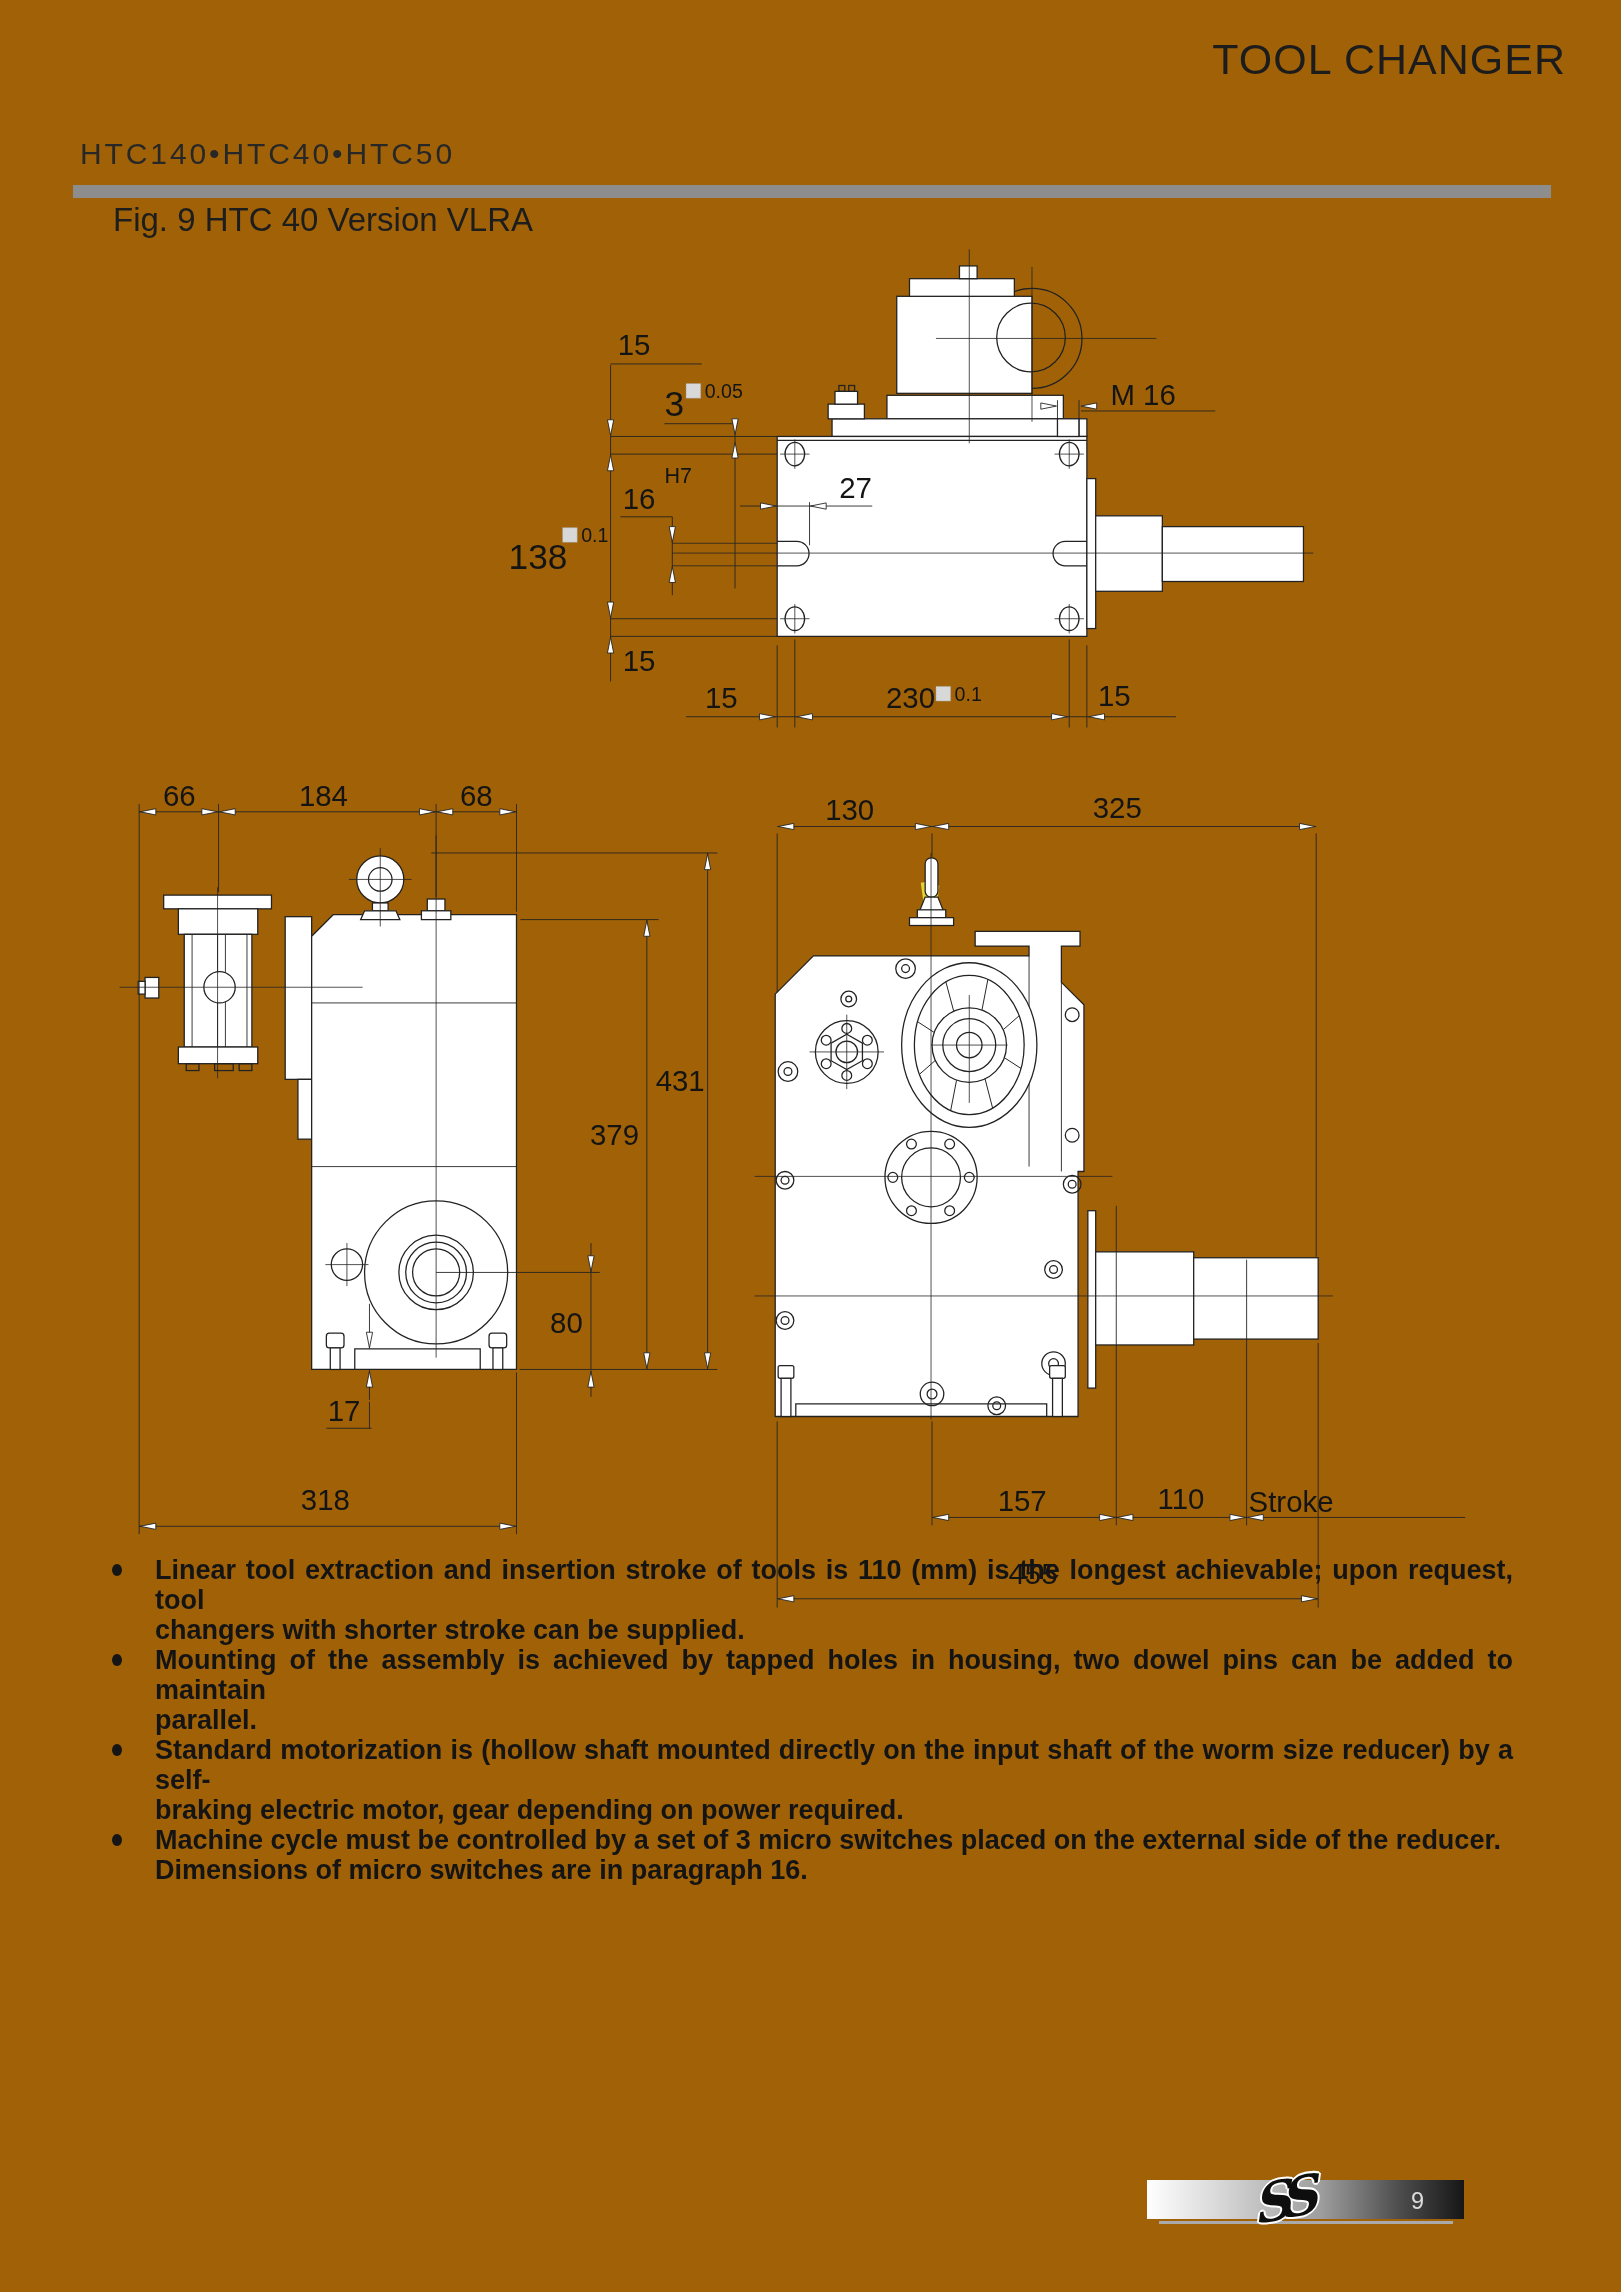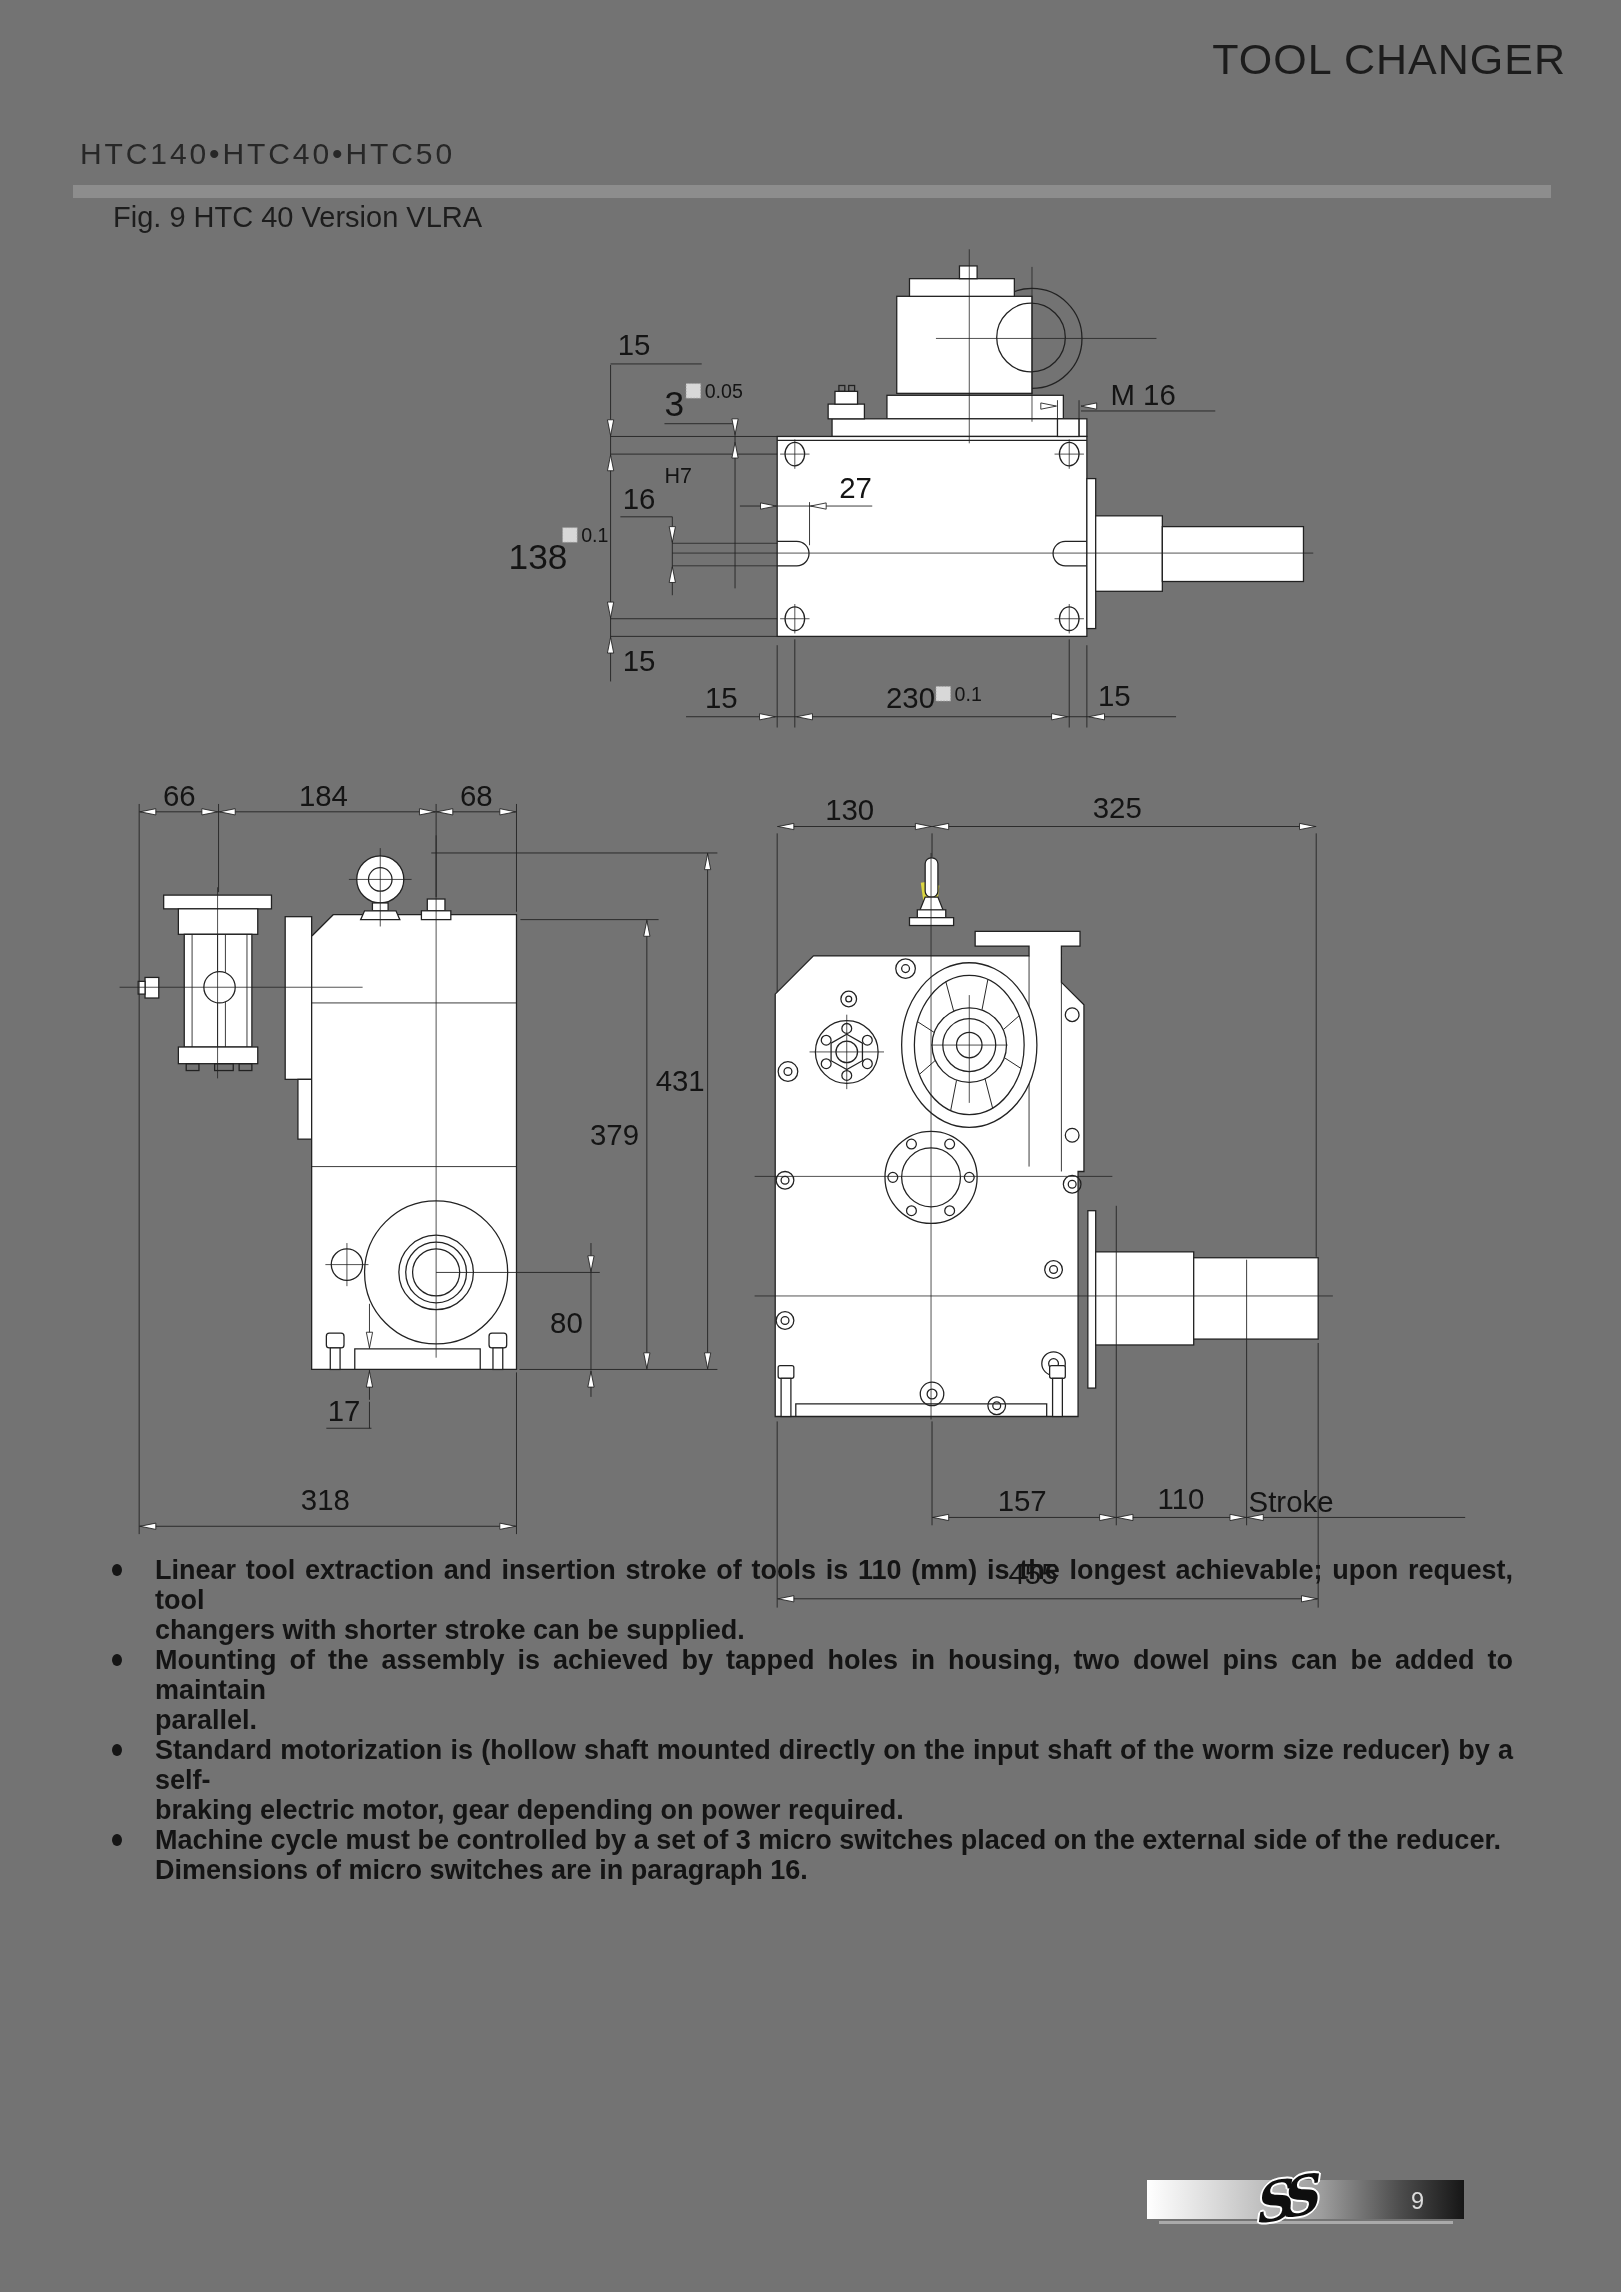--- a/index.html
+++ b/index.html
@@ -1,22 +1,22 @@
 <!DOCTYPE html>
 <html><head>
 <meta charset="utf-8">
 <style>
   html,body{margin:0;padding:0;background:#e8e8e8;}
-  .page{position:relative;width:1621px;height:2293px;background:#737373;overflow:hidden;
+  .page{position:relative;width:1621px;height:2293px;background:#a16207;overflow:hidden;
         font-family:"Liberation Sans", sans-serif;color:#161616;}
   .abs{position:absolute;}
   .title{top:35px;right:55px;font-size:43px;letter-spacing:1px;color:#1c1c1c;}
   .models{top:137px;left:80px;font-size:30px;letter-spacing:2.9px;color:#272727;}
   .divider{top:185px;left:73px;width:1478px;height:12.7px;background:#8d8d8d;}
-  .caption{top:201px;left:113px;font-size:29px;color:#1d1d1d;}
+  .caption{top:201px;left:113px;font-size:33px;color:#1d1d1d;}
   .drawing-svg{top:0;left:0;width:1621px;height:2293px;}
   .dim{font:30px "Liberation Sans", sans-serif;fill:#141414;stroke:none;}
   .dim-lg{font:36px "Liberation Sans", sans-serif;fill:#141414;stroke:none;}
   .sup{font:20px "Liberation Sans", sans-serif;fill:#141414;stroke:none;}
   .fit{font:22px "Liberation Sans", sans-serif;fill:#141414;stroke:none;}
   .mid{text-anchor:middle;}
   .tolbox{fill:#d8d8d8;stroke:#9a9a9a;stroke-width:0.8;stroke-dasharray:1.5 1.5;}
   .bullets{top:1555px;left:102px;width:1411px;font-size:27px;line-height:30px;color:#141414;font-weight:bold;}
   .bullet{display:flex;}
   .bmark{width:53px;flex:0 0 53px;}

